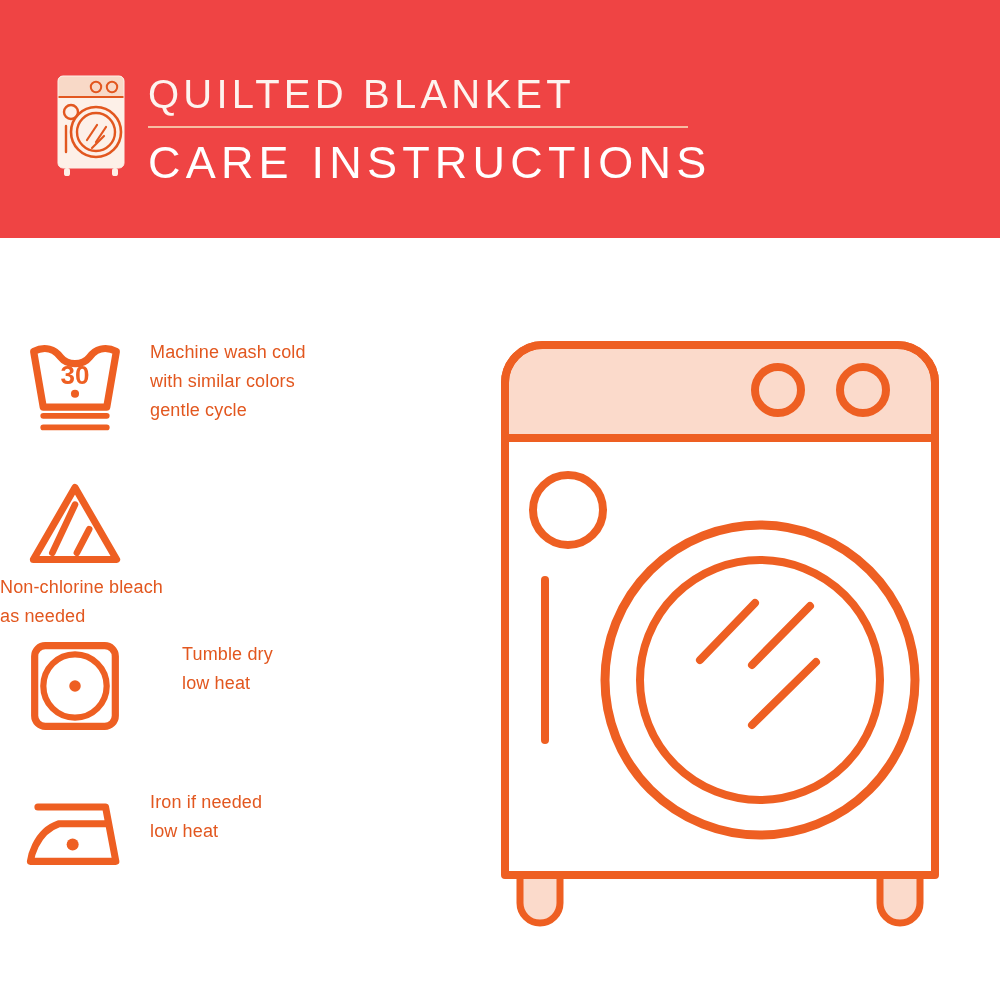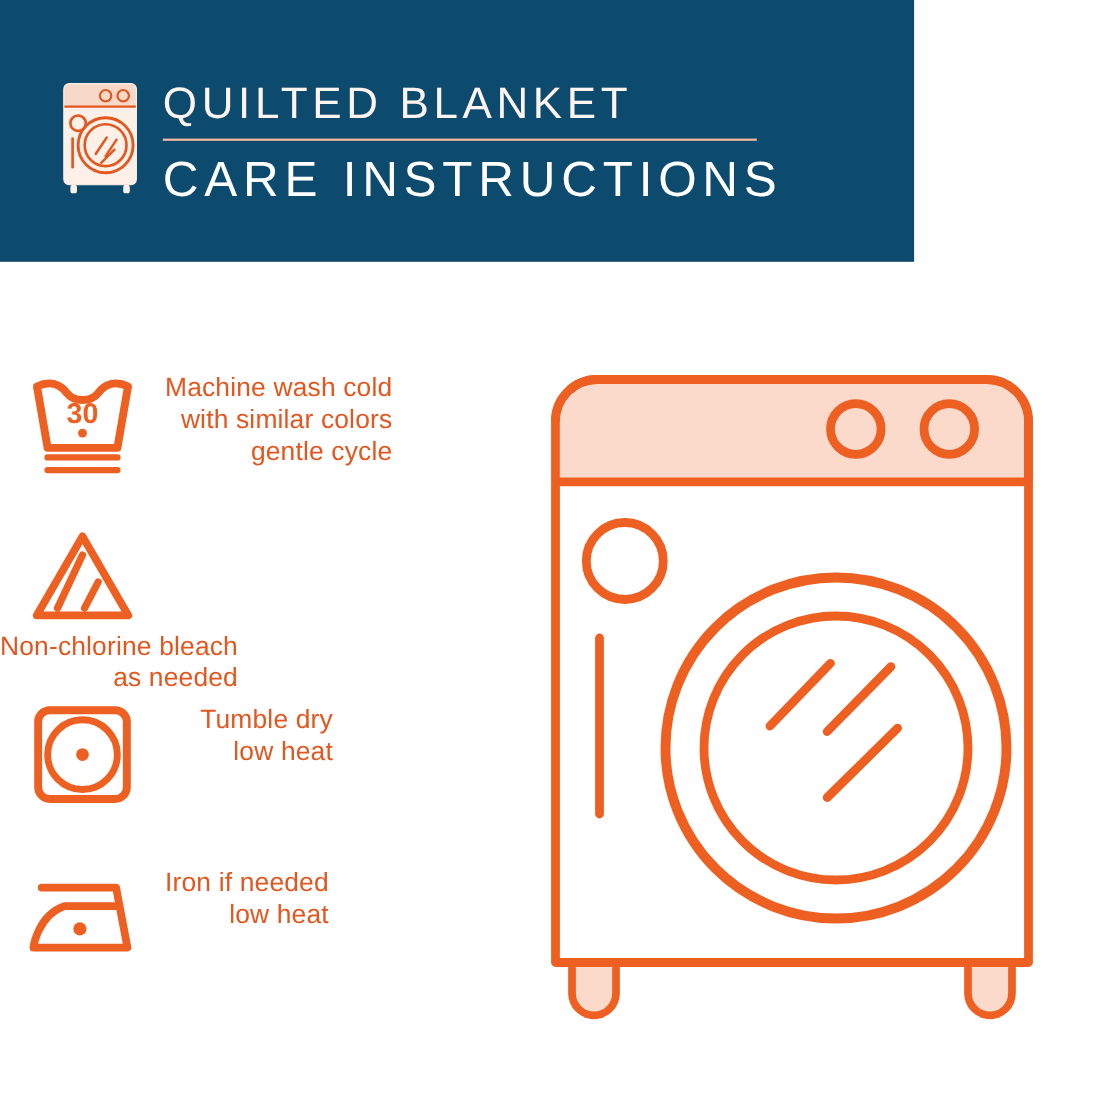--- a/index.html
+++ b/index.html
@@ -13,23 +13,23 @@
     font-family: "Liberation Sans", sans-serif;
     overflow: hidden;
     position: relative;
   }
 
   
   .header {
     position: absolute;
     left: 0;
     top: 0;
-    width: 831px;
+    width: 1000px;
     height: 238px;
-    background: #0c4a6e;
+    background: #ef4444;
     box-sizing: border-box;
   }
   .header-logo {
     position: absolute;
     left: 44px;
     top: 68px;
     width: 88px;
     height: 108px;
   }
   .header-text-block {
@@ -86,26 +86,25 @@
 
   .care-symbol {
     width: 150px;
     min-width: 150px;
     display: flex;
     justify-content: center;
     align-items: flex-end;
   }
   .care-label {
     color: #e2571f;
-    font-size: 24px;
+    font-size: 18px;
     line-height: 29px;
     letter-spacing: 0.15px;
     padding-top: 2px;
     font-family: "Liberation Sans", sans-serif;
-    text-align: right;
   }
   .care-label .ln { display: block; white-space: nowrap; }
 
   
   .washer-illustration {
     position: absolute;
     left: 480;
     left: 480px;
     top: 320px;
     width: 500px;

